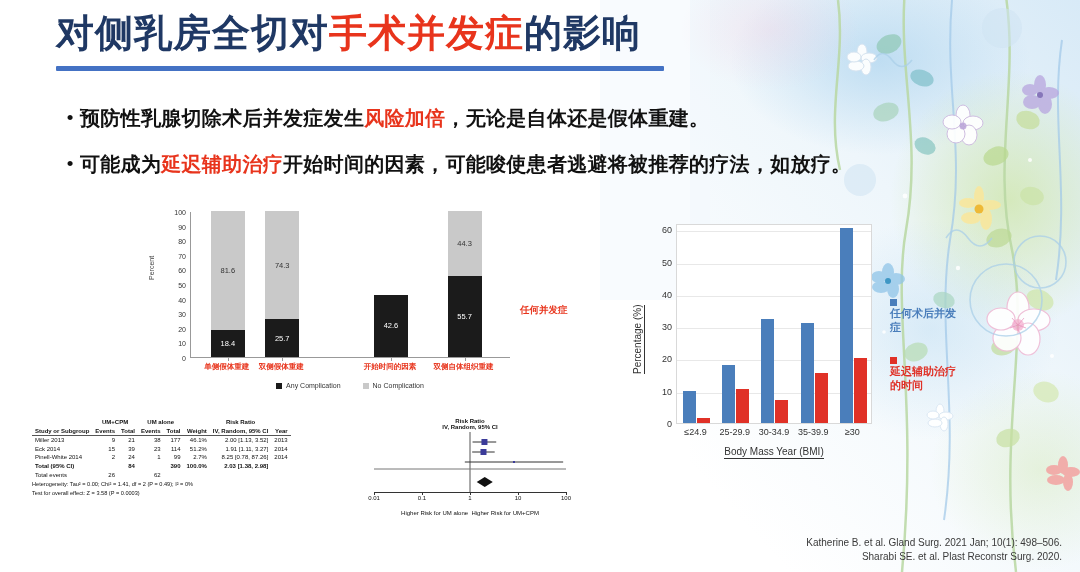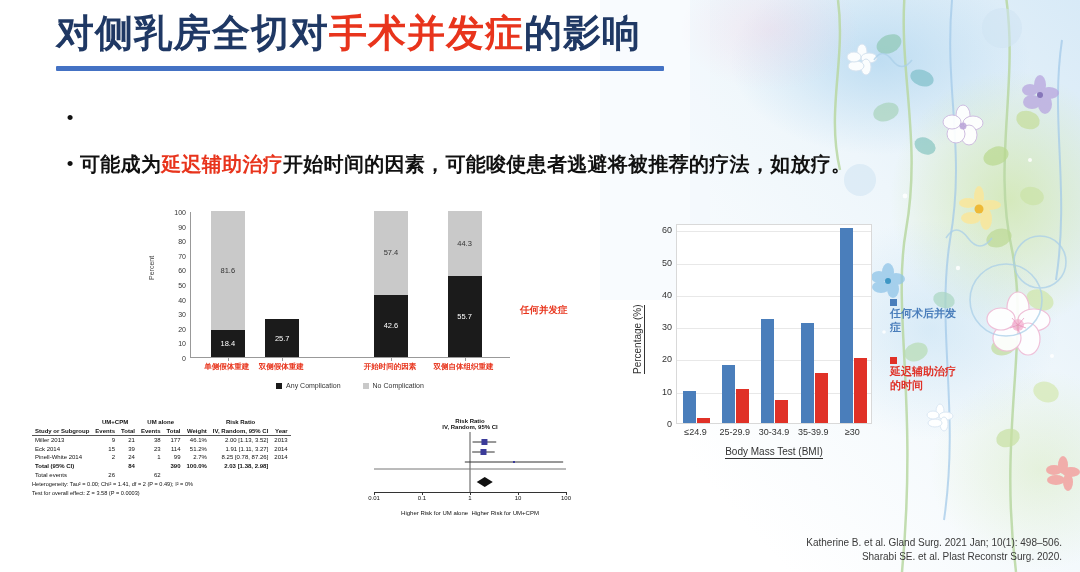--- a/index.html
+++ b/index.html
@@ -328,20 +328,21 @@
 </svg>
 
 <div id="title-block">
   <div id="slide-title"><span>对侧乳房全切对</span><span class="hl">手术并发症</span><span>的影响</span></div>
   <div id="title-rule"></div>
 </div>
 
 <div id="bullets">
   <div class="bullet-row">
     <div class="bullet-dot">•</div>
+    <div class="bullet-text"><span>预防性乳腺切除术后并发症发生</span><span class="hl">风险加倍</span><span>，无论是自体还是假体重建。</span></div>
   </div>
   <div class="bullet-row">
     <div class="bullet-dot">•</div>
     <div class="bullet-text"><span>可能成为</span><span class="hl">延迟辅助治疗</span><span>开始时间的因素，可能唆使患者逃避将被推荐的疗法，如放疗。</span></div>
   </div>
 </div>
 
 <div id="stacked-chart" class="panel">
   <div id="sc-ylabel">Percent</div>
   <div id="sc-ticks">
@@ -361,27 +362,27 @@
       <div class="sc-group" style="left: 19.8px; width: 34px;">
         <div class="sc-bar" style="height: 146px;">
           <div class="sc-seg any" style="bottom: 0px; height: 26.864px;">18.4</div>
           <div class="sc-seg none" style="bottom: 26.864px; height: 119.136px;">81.6</div>
         </div>
       </div>
       <div class="sc-tick-mark" style="left: 36.8px;"></div>
       <div class="sc-group" style="left: 74.2px; width: 34px;">
         <div class="sc-bar" style="height: 146px;">
           <div class="sc-seg any" style="bottom: 0px; height: 37.522px;">25.7</div>
+          <div class="sc-seg none" style="bottom: 37.522px; height: 108.478px;">74.3</div>
         </div>
       </div>
       <div class="sc-tick-mark" style="left: 91.2px;"></div>
       <div class="sc-group" style="left: 183px; width: 34px;">
         <div class="sc-bar" style="height: 146px;">
           <div class="sc-seg any" style="bottom: 0px; height: 62.196px;">42.6</div>
-          <div class="sc-seg none" style="bottom: 62.196px; height: 83.804px;">57.4</div>
         </div>
       </div>
       <div class="sc-tick-mark" style="left: 200px;"></div>
       <div class="sc-group" style="left: 256.6px; width: 34px;">
         <div class="sc-bar" style="height: 146px;">
           <div class="sc-seg any" style="bottom: 0px; height: 81.322px;">55.7</div>
           <div class="sc-seg none" style="bottom: 81.322px; height: 64.678px;">44.3</div>
         </div>
       </div>
       <div class="sc-tick-mark" style="left: 273.6px;"></div>
@@ -561,21 +562,21 @@
         <div class="bmi-bar" style="width: 13px; height: 64.5161px; background: rgb(224, 49, 39); left: 20.1px;"></div>
       </div>
     </div>
   <div id="bmi-xlabels">
       <div style="left: 19.6px;">≤24.9</div>
       <div style="left: 58.8px;">25-29.9</div>
       <div style="left: 98px;">30-34.9</div>
       <div style="left: 137.2px;">35-39.9</div>
       <div style="left: 176.4px;">≥30</div>
     </div>
-  <div id="bmi-xtitle"><span>Body Mass Test (BMI)</span></div>
+  <div id="bmi-xtitle"><span>Body Mass Year (BMI)</span></div>
   <div id="bmi-legend">
       <div class="bmi-leg-item">
         <div class="bmi-leg-sw" style="background: rgb(74, 126, 187);"></div>
         <div class="bmi-leg-txt" style="color: rgb(74, 126, 187);">任何术后并发症</div>
       </div>
       <div class="bmi-leg-item">
         <div class="bmi-leg-sw" style="background: rgb(224, 49, 39);"></div>
         <div class="bmi-leg-txt" style="color: rgb(224, 49, 39);">延迟辅助治疗的时间</div>
       </div>
     </div>

